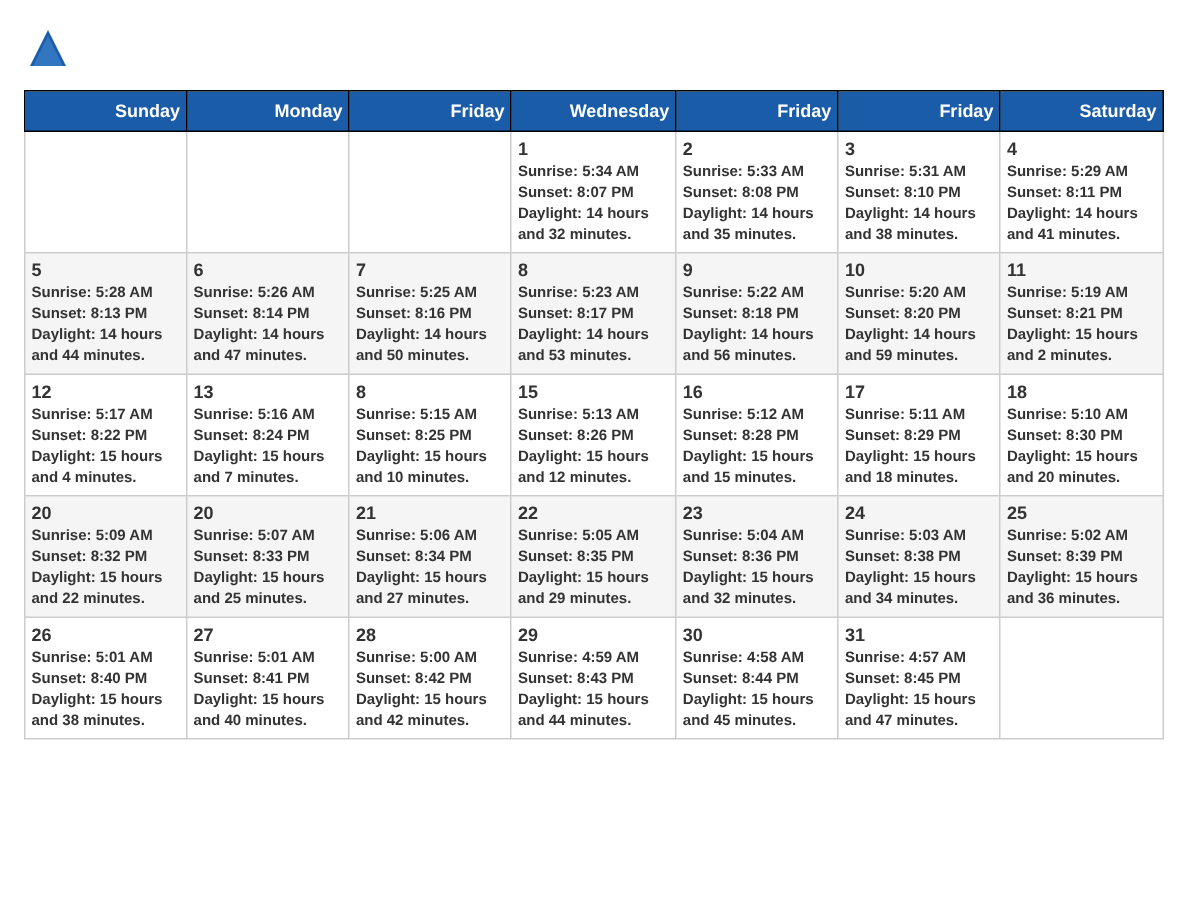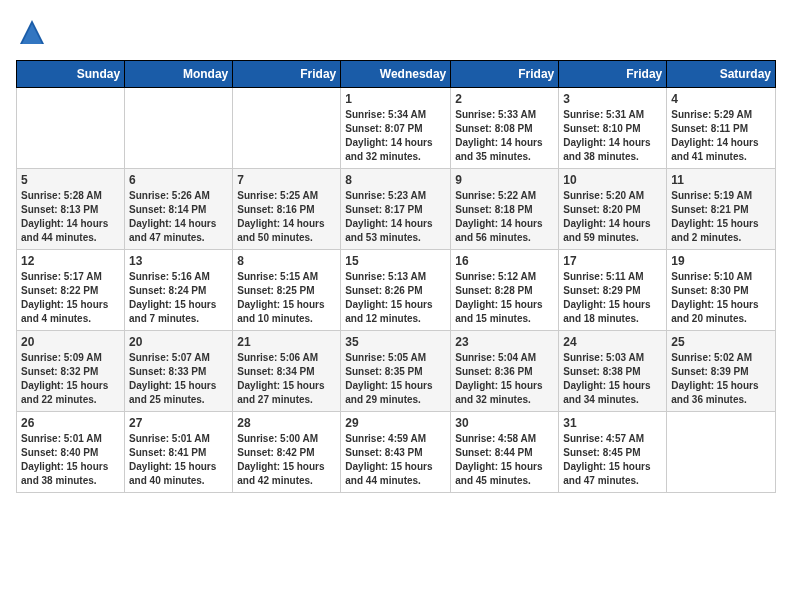--- a/index.html
+++ b/index.html
@@ -197,39 +197,39 @@
         </td>
         <td>
           <span class="day-num">16</span>
           <div class="day-info">Sunrise: 5:12 AM<br>Sunset: 8:28 PM<br>Daylight: 15 hours and 15 minutes.</div>
         </td>
         <td>
           <span class="day-num">17</span>
           <div class="day-info">Sunrise: 5:11 AM<br>Sunset: 8:29 PM<br>Daylight: 15 hours and 18 minutes.</div>
         </td>
         <td>
-          <span class="day-num">19</span>
+          <span class="day-num">18</span>
           <div class="day-info">Sunrise: 5:10 AM<br>Sunset: 8:30 PM<br>Daylight: 15 hours and 20 minutes.</div>
         </td>
       </tr>
       <tr>
         <td>
           <span class="day-num">20</span>
           <div class="day-info">Sunrise: 5:09 AM<br>Sunset: 8:32 PM<br>Daylight: 15 hours and 22 minutes.</div>
         </td>
         <td>
           <span class="day-num">20</span>
           <div class="day-info">Sunrise: 5:07 AM<br>Sunset: 8:33 PM<br>Daylight: 15 hours and 25 minutes.</div>
         </td>
         <td>
           <span class="day-num">21</span>
           <div class="day-info">Sunrise: 5:06 AM<br>Sunset: 8:34 PM<br>Daylight: 15 hours and 27 minutes.</div>
         </td>
         <td>
-          <span class="day-num">35</span>
+          <span class="day-num">22</span>
           <div class="day-info">Sunrise: 5:05 AM<br>Sunset: 8:35 PM<br>Daylight: 15 hours and 29 minutes.</div>
         </td>
         <td>
           <span class="day-num">23</span>
           <div class="day-info">Sunrise: 5:04 AM<br>Sunset: 8:36 PM<br>Daylight: 15 hours and 32 minutes.</div>
         </td>
         <td>
           <span class="day-num">24</span>
           <div class="day-info">Sunrise: 5:03 AM<br>Sunset: 8:38 PM<br>Daylight: 15 hours and 34 minutes.</div>
         </td>

